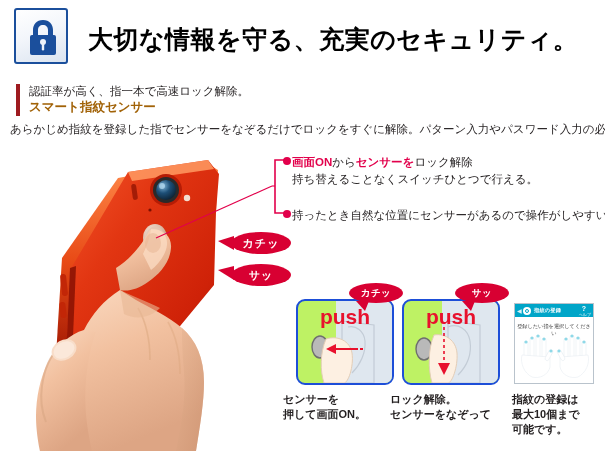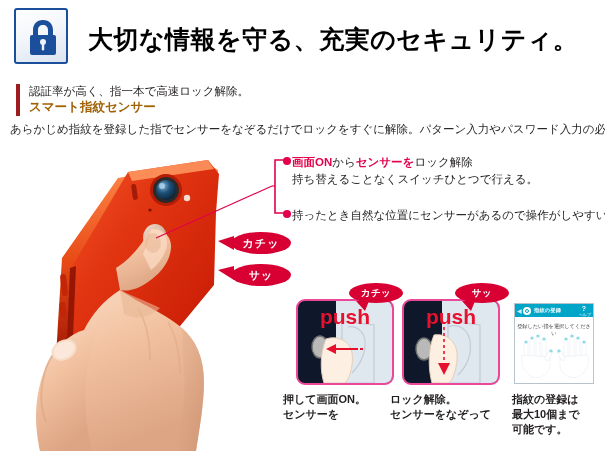--- a/index.html
+++ b/index.html
@@ -119,23 +119,23 @@
     left: -13px; top: 2px;
     border-top: 4px solid transparent;
     border-bottom: 10px solid transparent;
     border-right: 16px solid #d80032;
   }
 
   
   .step-panel {
     position: absolute;
     width: 98px; height: 86px;
-    border: 2px solid #ec4899;
+    border: 2px solid #1d4ed8;
     border-radius: 9px;
-    background: #0f172a;
+    background: #bef264;
     overflow: hidden;
     box-sizing: border-box;
   }
   #panel-push  { left: 296px; top: 299px; }
   #panel-slide { left: 402px; top: 299px; }
 
   .panel-shade {
     position: absolute;
     right: 0; top: 0;
     width: 56px; height: 100%;
@@ -401,22 +401,22 @@
 
     <path d="M28 38 C40 34 52 40 54 52 C56 66 50 82 46 82 L26 82 C22 70 22 52 28 38 Z" fill="#fdf0e2" stroke="#e3cdb6" stroke-width="1"></path>
 
     <line x1="60" y1="48" x2="36" y2="48" stroke="#e8112d" stroke-width="2"></line>
     <polygon points="28,48 38,43 38,53" fill="#e8112d"></polygon>
     <line x1="62" y1="48" x2="68" y2="48" stroke="#e8112d" stroke-width="2" stroke-dasharray="3 3"></line>
   </svg>
 </div>
 <div class="bubble-sm" id="bubble-katchi-push">カチッ</div>
 <div class="caption" id="caption-push">
+  <div>センサーを</div>
   <div>押して画面ON。</div>
-  <div>センサーを</div>
 </div>
 
 <div class="step-panel" id="panel-slide">
   <div class="panel-shade"></div>
   <div class="panel-word">push</div>
   <svg width="94" height="82" viewBox="0 0 94 82" style="position:absolute;left:0;top:0;">
     <path d="M44 20 L76 24 L76 82 L44 82 Z" fill="none" stroke="#c3ccd6" stroke-width="1.2"></path>
     <path d="M44 26 C54 22 64 28 66 40 C68 54 62 66 54 74" fill="none" stroke="#c3ccd6" stroke-width="1.2"></path>
     <ellipse cx="20" cy="48" rx="8" ry="11" fill="#b9b9b9" stroke="#6f6f6f" stroke-width="1.4"></ellipse>
     <path d="M30 34 C42 32 52 40 53 52 C54 66 48 82 44 82 L28 82 C24 68 24 48 30 34 Z" fill="#fdf0e2" stroke="#e3cdb6" stroke-width="1"></path>

